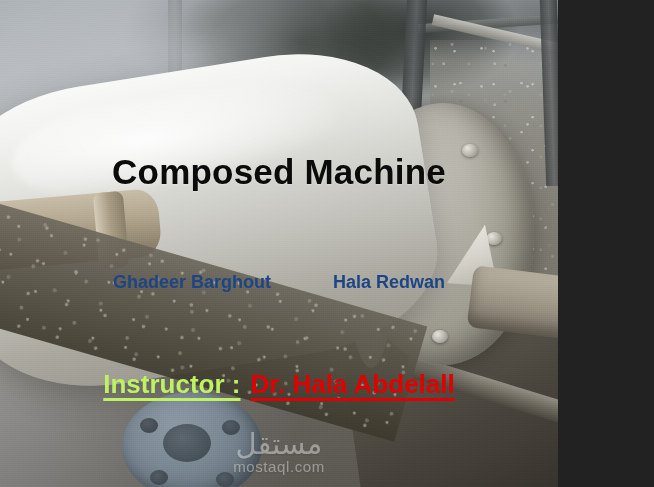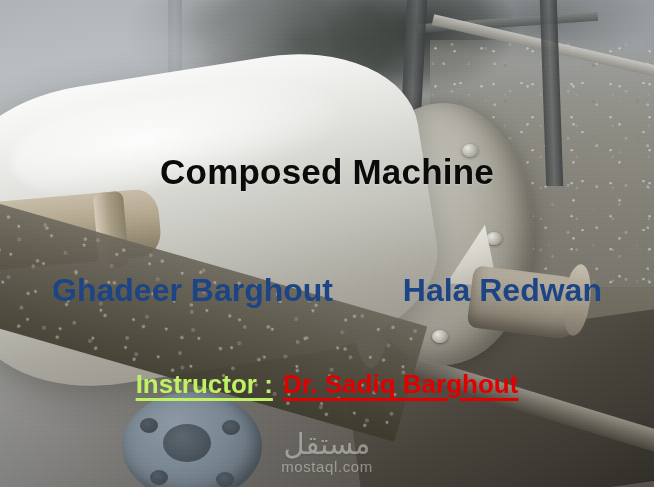--- a/index.html
+++ b/index.html
@@ -3,21 +3,21 @@
 <meta charset="utf-8">
 <title>Composed Machine</title>
 <style>
   html, body {
     margin: 0;
     padding: 0;
     background: #222;
   }
   #slide {
     position: relative;
-    width: 654px;
+    width: 558px;
     height: 487px;
     overflow: hidden;
     font-family: "Liberation Sans", sans-serif;
     background: #6e6f6b;
   }
 
   
   .bg-layer { position: absolute; inset: 0; }
 
   
@@ -264,21 +264,21 @@
     font-weight: bold;
     color: #0b0b0b;
     letter-spacing: .2px;
     text-shadow: 0 1px 2px rgba(255,255,255,0.25);
   }
   .authors-row {
     position: absolute;
     left: 0; right: 0;
     top: 272px;
     text-align: center;
-    font-size: 32px;
+    font-size: 18px;
     font-weight: bold;
     color: #1d4586;
     white-space: nowrap;
   }
   .authors-row .gap { display: inline-block; width: 52px; }
   .authors-row2 {
     position: absolute;
     left: 0; right: 0;
     top: 308px;
     text-align: center;
@@ -391,21 +391,21 @@
     <div class="title">Composed Machine</div>
 
     <div class="authors-row">
       <span>Ghadeer Barghout</span>
       <span class="gap"></span>
       <span>Hala Redwan</span>
     </div>
 
 
     <div class="instructor-line">
-      <span class="instructor-label">Instructor :</span><span class="instructor-spacer"></span><span class="instructor-name">Dr. Sadiq Barghout</span>
+      <span class="instructor-label">Instructor :</span><span class="instructor-spacer"></span><span class="instructor-name">Dr. Hala Abdelall</span>
     </div>
 
   </div>
 
   <div class="watermark">
     <div class="wm-arabic">مستقل</div>
     <div class="wm-domain">mostaql.com</div>
   </div>
 
 </div>

